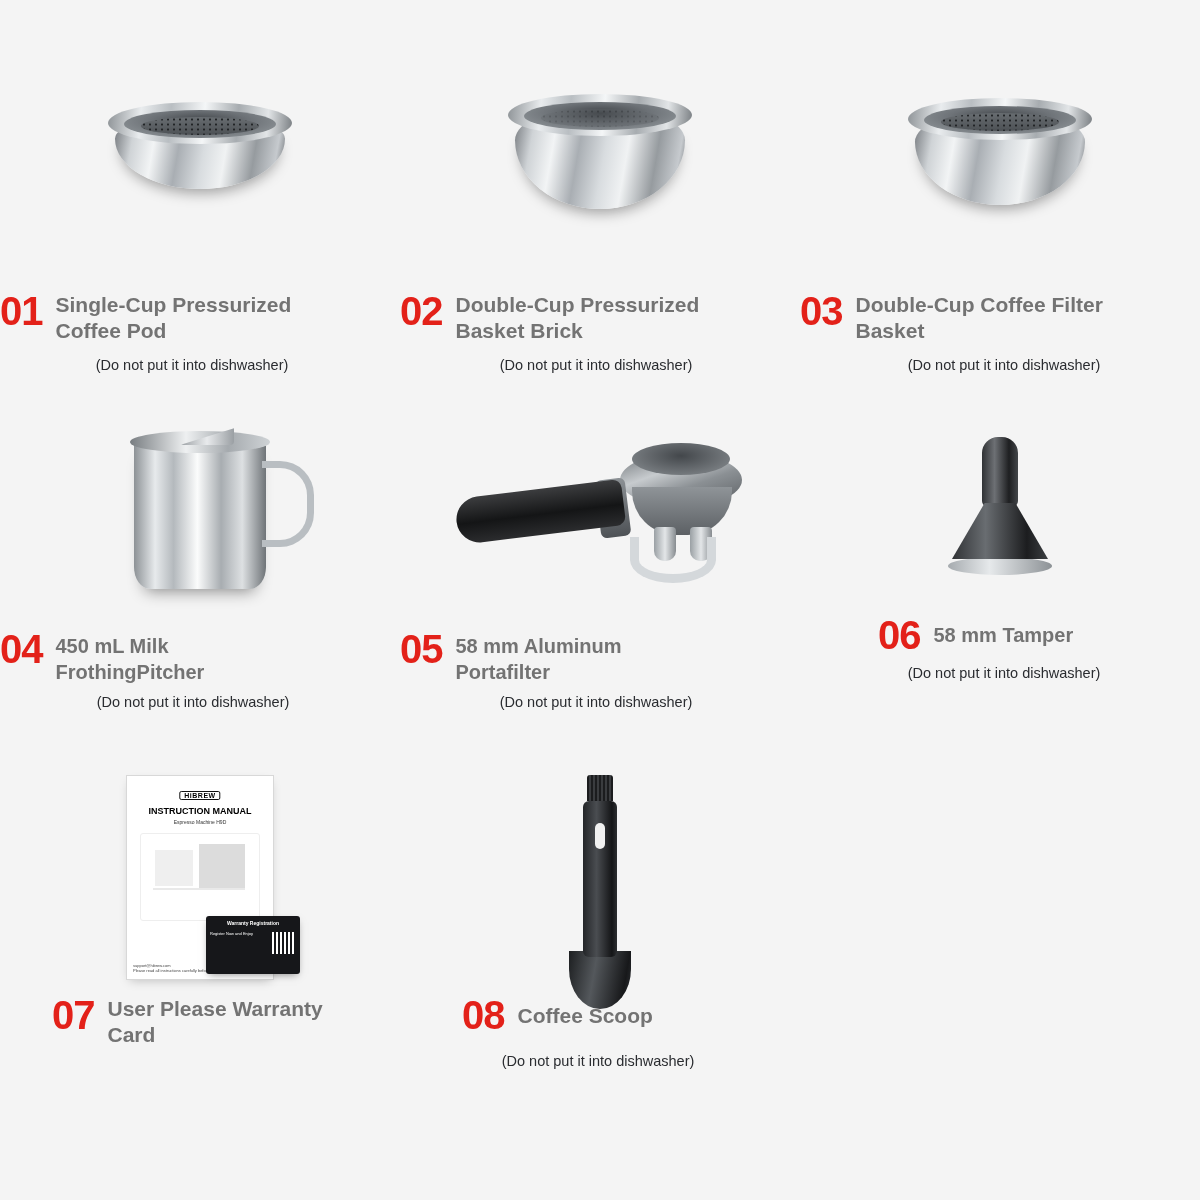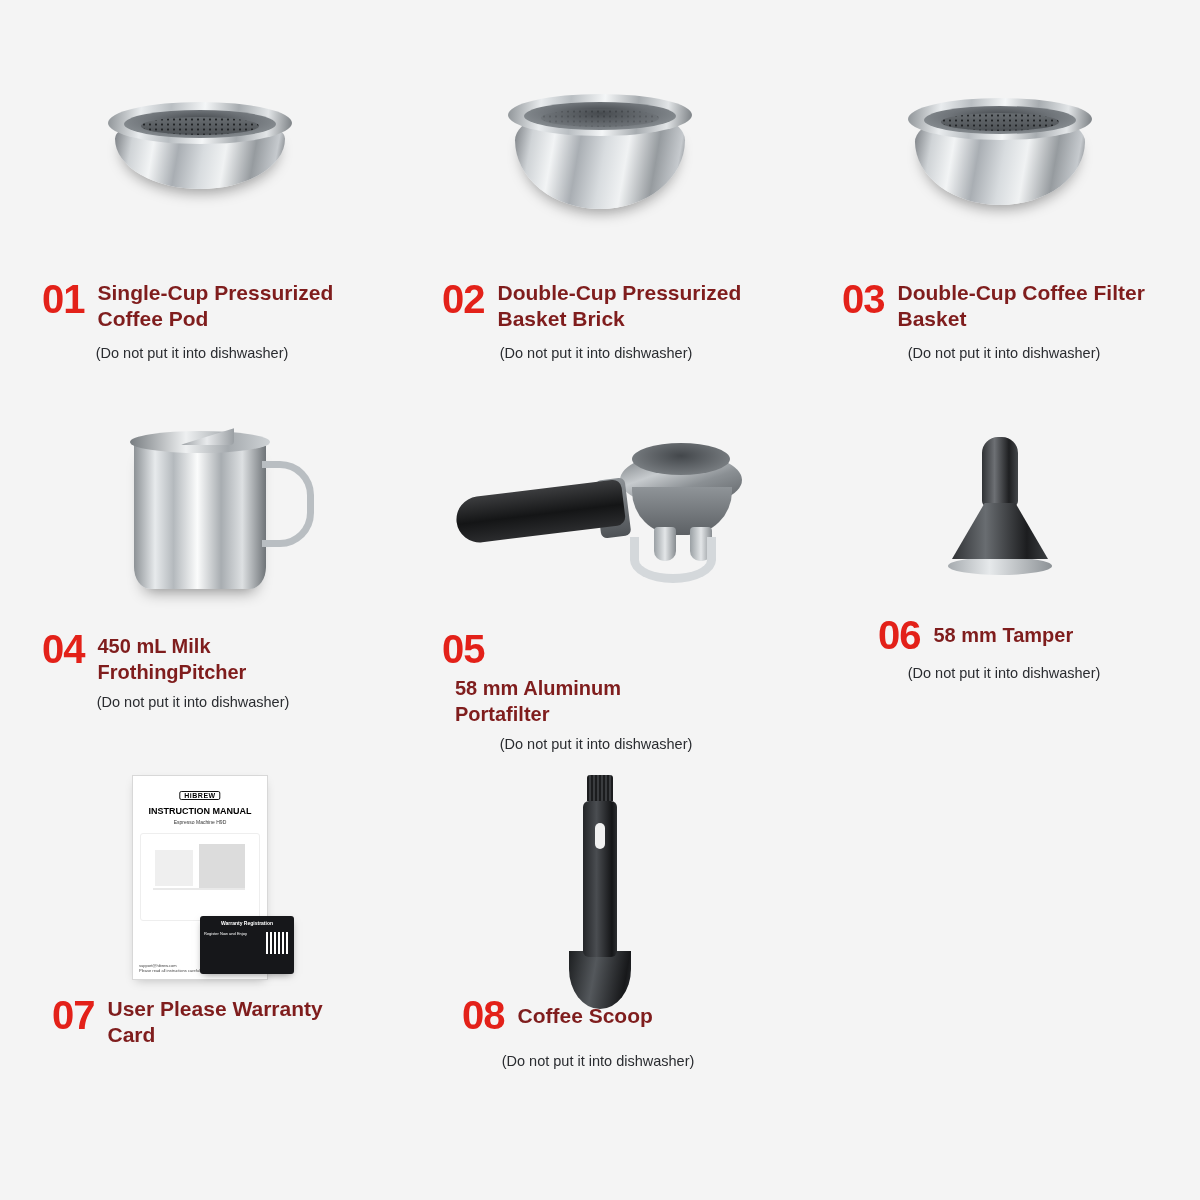--- a/index.html
+++ b/index.html
@@ -33,34 +33,33 @@
     align-items: flex-start;
   }
   .art {
     width: 400px;
     height: 175px;
     position: relative;
   }
   .label-row {
     display: flex;
     align-items: flex-start;
-    padding-left: 42px;
-    margin-top: 8px;
+    margin-top: 20px;
   }
   .num {
     color: #e32119;
     font-weight: 700;
     font-size: 40px;
     letter-spacing: -1px;
     line-height: 42px;
     flex: 0 0 auto;
     white-space: nowrap;
   }
   .title {
-    color: #7f1d1d;
+    color: #737373;
     font-weight: 700;
     font-size: 21px;
     line-height: 26px;
     margin-left: 13px;
     margin-top: 2px;
     max-width: 260px;
   }
   .note {
     color: #2a2c30;
     font-size: 14.5px;
@@ -208,21 +207,21 @@
   }
   .tamper .base {
     width: 104px; height: 18px; margin: -2px auto 0;
     border-radius: 50%;
     background: linear-gradient(90deg, #a6abaf, #e6e9eb 40%, #8d9296);
   }
 
   
   .manual { position: absolute; left: 50%; transform: translateX(-50%); top: 0; }
   .manual .page {
-    width: 136px; height: 205px;
+    width: 148px; height: 205px;
     background: #fff;
     border: 1px solid #d8d8d8;
     box-shadow: 0 4px 10px -4px rgba(0,0,0,.25);
     position: relative;
     padding: 8px 6px;
   }
   .manual .brand {
     font-size: 7px; font-weight: 700; text-align: center; letter-spacing: .5px;
     border: 1px solid #111; display: inline-block; padding: 0 4px; border-radius: 2px;
     margin: 2px auto 0; position: relative; left: 50%; transform: translateX(-50%);
@@ -352,21 +351,21 @@
           <div class="head"></div>
             <div class="headtop"></div>
             <div class="body"></div>
           <div class="spoutL"></div>
             <div class="spoutR"></div>
             <div class="curve"></div>
           <div class="collar"></div>
             <div class="handle"></div>
         </div>
       </div>
-      <div class="label-row" style="margin-top:18px;flex-direction:column;">
+      <div class="label-row" style="margin-top:18px;">
         <span class="num">05</span>
         <span class="title">58 mm Aluminum Portafilter</span>
       </div>
       <div class="note" style="margin-left:-8px;margin-top:8px;">(Do not put it into dishwasher)</div>
     </div>
 
     <div class="cell r2">
       <div class="art">
         <div class="tamper">
           <div class="knob"></div>

